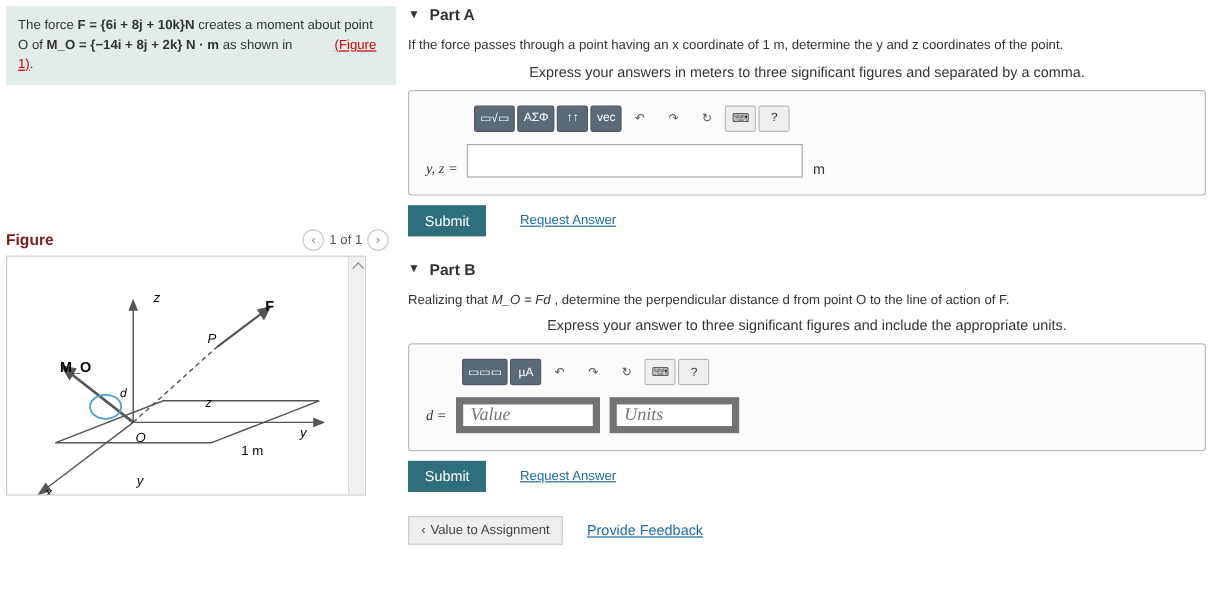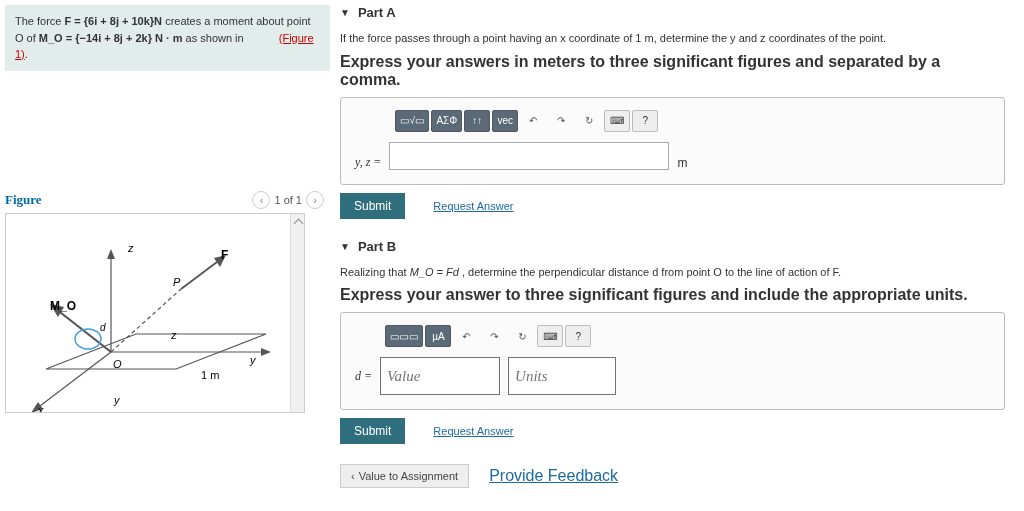--- a/index.html
+++ b/index.html
@@ -2,49 +2,49 @@
 <html><head>
 <meta charset="utf-8">
 <style>
   * { box-sizing: border-box; margin: 0; padding: 0; }
   body { font-family: Arial, Helvetica, sans-serif; font-size: 12px; color: #333; background: #fff; width: 1024px; height: 511px; position: relative; }
   .left-col { float: left; width: 330px; padding: 5px 0 0 5px; }
   .right-col { float: left; width: 680px; padding: 5px 5px 0 10px; }
   .problem-box { background: #e2eceb; padding: 8px 10px; font-size: 11px; line-height: 1.5; }
   .problem-box .link { color: #c00; text-decoration: underline; margin-left: 32px; }
   .figure-head { margin-top: 120px; display: flex; align-items: center; justify-content: space-between; padding: 0 6px 4px 0; }
-  .figure-head b { font-size: 13px; color: #0369a1; font-family: Liberation Serif, serif; }
+  .figure-head b { font-size: 13px; color: #7f1d1d; }
   .pager { display: flex; align-items: center; gap: 4px; font-size: 11px; color: #555; }
   .pager-btn { width: 18px; height: 18px; border: 1px solid #ccc; border-radius: 50%; display: inline-flex; align-items: center; justify-content: center; color: #888; font-size: 11px; cursor: pointer; }
   .figure-frame { border: 1px solid #ccc; width: 300px; height: 200px; position: relative; overflow: hidden; }
   .fig-svg { position: absolute; left: 0; top: 0; }
   .scroll-stub { position: absolute; right: 0; top: 0; width: 14px; height: 100%; background: #f0f0f0; border-left: 1px solid #ddd; }
   .scroll-stub::after{content:"";position:absolute;top:6px;left:4px;width:6px;height:6px;border-left:1px solid #888;border-top:1px solid #888;transform:rotate(45deg);}
   .part-head { display: flex; align-items: center; gap: 8px; margin: 0 0 10px 0; font-size: 13px; }
   .caret { color: #333; font-size: 10px; }
   .part-desc { font-size: 11px; line-height: 1.5; margin-bottom: 6px; }
-  .part-inst { font-size: 16px; font-weight: bold; margin-bottom: 8px; }
+  .part-inst { font-size: 12px; font-weight: normal; margin-bottom: 8px; text-align: center; }
   .answer-panel { border: 1px solid #bbb; border-radius: 3px; padding: 12px 14px 14px 14px; background: #fbfbfb; margin-bottom: 8px; }
   .toolbar { display: flex; gap: 2px; align-items: center; margin: 0 0 10px 40px; }
   .tool-btn { height: 22px; min-width: 26px; padding: 0 4px; border: 1px solid #556; background: #5a6a77; color: #fff; font-size: 10px; display: inline-flex; align-items: center; justify-content: center; border-radius: 2px; }
   .tool-btn.light { background: #eee; color: #333; border-color: #bbb; }
   .tool-btn.spacer { background: transparent; border: none; color: #555; }
   .answer-row { display: flex; align-items: flex-end; gap: 8px; }
   .ans-label { font-style: italic; font-family: Georgia, serif; font-size: 12px; }
   .ans-input { border: 1px solid #aaa; height: 28px; padding: 3px 6px; font-size: 12px; }
   .ans-unit { font-size: 12px; }
   .submit-row { display: flex; align-items: center; gap: 28px; margin-bottom: 20px; }
   .submit-btn { background: #2f6e7d; color: #fff; border: none; padding: 6px 14px; font-size: 12px; cursor: pointer; }
   .req-link { color: #1d6aa5; text-decoration: underline; font-size: 11px; cursor: pointer; }
   .ans-panel-b .toolbar { margin-left: 30px; }
   .units-row { display: flex; align-items: center; gap: 8px; }
-  .val-box { border: 1px solid #737373; height: 30px; width: 120px; padding: 18px 6px; font-family: Georgia, serif; font-style: italic; font-size: 15px; color: #a0a0a0; }
+  .val-box { border: 6px solid #737373; height: 30px; width: 120px; padding: 0 6px; font-family: Georgia, serif; font-style: italic; font-size: 15px; color: #a0a0a0; }
   .return-row { display:flex; align-items:center; gap:20px; margin-top:8px;}
   .return-btn { background:#eee; border:1px solid #ccc; padding:5px 10px; font-size:11px; color:#444; cursor:pointer; display:inline-flex; align-items:center; gap:4px;}
-  .fb-link{ color:#1d6aa5; text-decoration: underline; font-size:16px; cursor:pointer;}
+  .fb-link{ color:#1d6aa5; text-decoration: underline; font-size:12px; cursor:pointer;}
 </style>
 </head>
 <body>
 
 <div class="left-col">
   <div class="problem-box">
     <span>The force </span>
     <b>F = {6i + 8j + 10k}N</b>
     <span> creates a moment about point O of </span>
     <b>M_O = {−14i + 8j + 2k} N · m</b>

